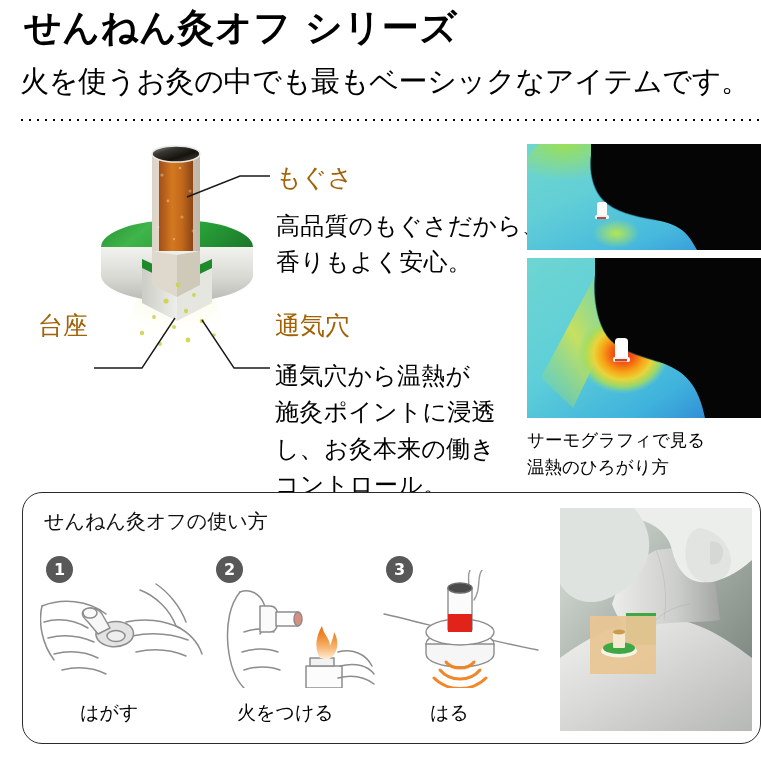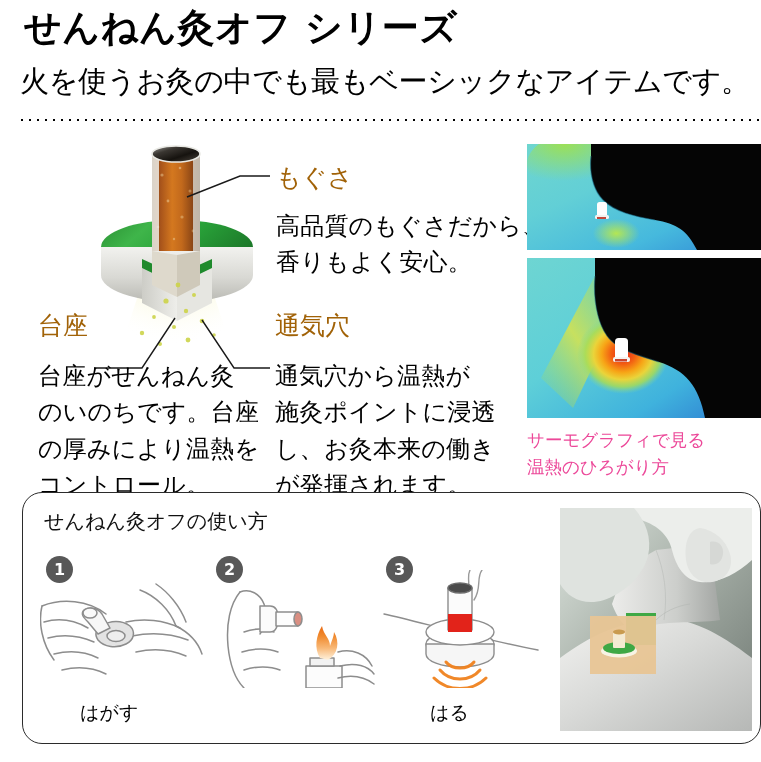--- a/index.html
+++ b/index.html
@@ -51,21 +51,21 @@
   #tsuukiana-head{left:263px;top:313px;}
   #tsuukiana-body{left:263px;top:358px;}
 
   
   .thermo{position:absolute;overflow:hidden;background:#000;}
   #thermo-1{left:515px;top:144px;width:237px;height:106px;}
   #thermo-2{left:515px;top:258px;width:237px;height:160px;}
   .thermo svg{display:block;}
   .thermo-caption{
     position:absolute;left:515px;top:427px;
-    font-size:17.5px;line-height:1.52;color:#ec4899;white-space:pre-line;
+    font-size:17.5px;line-height:1.52;color:#000000;white-space:pre-line;
   }
 
   
   .usage-box{
     position:absolute;left:10px;top:492px;width:739px;height:252px;
     border:1.6px solid #2b2b2b;border-radius:20px;box-sizing:border-box;
     background:#fff;
   }
   .usage-title{
     position:absolute;left:32px;top:508px;
@@ -211,30 +211,26 @@
         <path d="M190 190 L222 238 L258 238"></path>
       </g>
     </svg>
   </div>
 
   <div class="label-head" id="mogusa-head">もぐさ</div>
   <div class="label-body" id="mogusa-body">高品質のもぐさだから、
 香りもよく安心。</div>
 
   <div class="label-head" id="daiza-head">台座</div>
-  <div class="label-body" id="daiza-body">台座がせんねん灸
-のいのちです。台座
-の厚みにより温熱を
-コントロール。</div>
 
   <div class="label-head" id="tsuukiana-head">通気穴</div>
   <div class="label-body" id="tsuukiana-body">通気穴から温熱が
 施灸ポイントに浸透
 し、お灸本来の働き
-が発揮されます。</div>
+コントロール。</div>
 
   <div class="thermo" id="thermo-1">
     <svg width="237" height="106" viewBox="0 0 237 106" xmlns="http://www.w3.org/2000/svg">
       <defs>
         <linearGradient id="t1bg" x1="0" y1="0" x2="1" y2="1">
           <stop offset="0%" stop-color="#6fd6cf"></stop>
           <stop offset="35%" stop-color="#62cfd6"></stop>
           <stop offset="70%" stop-color="#46b9dd"></stop>
           <stop offset="100%" stop-color="#2f86d6"></stop>
         </linearGradient>
@@ -401,20 +397,21 @@
         <g fill="none" stroke="#f0821e" stroke-width="3" stroke-linecap="round" opacity="0.95">
           <path d="M66 92 C72 100 88 100 94 92"></path>
           <path d="M60 100 C70 112 90 112 100 100"></path>
           <path d="M54 108 C68 122 92 122 106 108"></path>
         </g>
       </svg>
     </div>
   </div>
 
   <div class="step-label" id="step-label-1">はがす</div>
+  <div class="step-label" id="step-label-2">火をつける</div>
   <div class="step-label" id="step-label-3">はる</div>
 
   <div class="photo">
     <svg width="192" height="223" viewBox="0 0 192 223" xmlns="http://www.w3.org/2000/svg">
       <defs>
         <linearGradient id="bgG" x1="0" y1="0" x2="1" y2="1">
           <stop offset="0%" stop-color="#dfe6e0"></stop>
           <stop offset="45%" stop-color="#aab3ab"></stop>
           <stop offset="100%" stop-color="#6f7872"></stop>
         </linearGradient>

